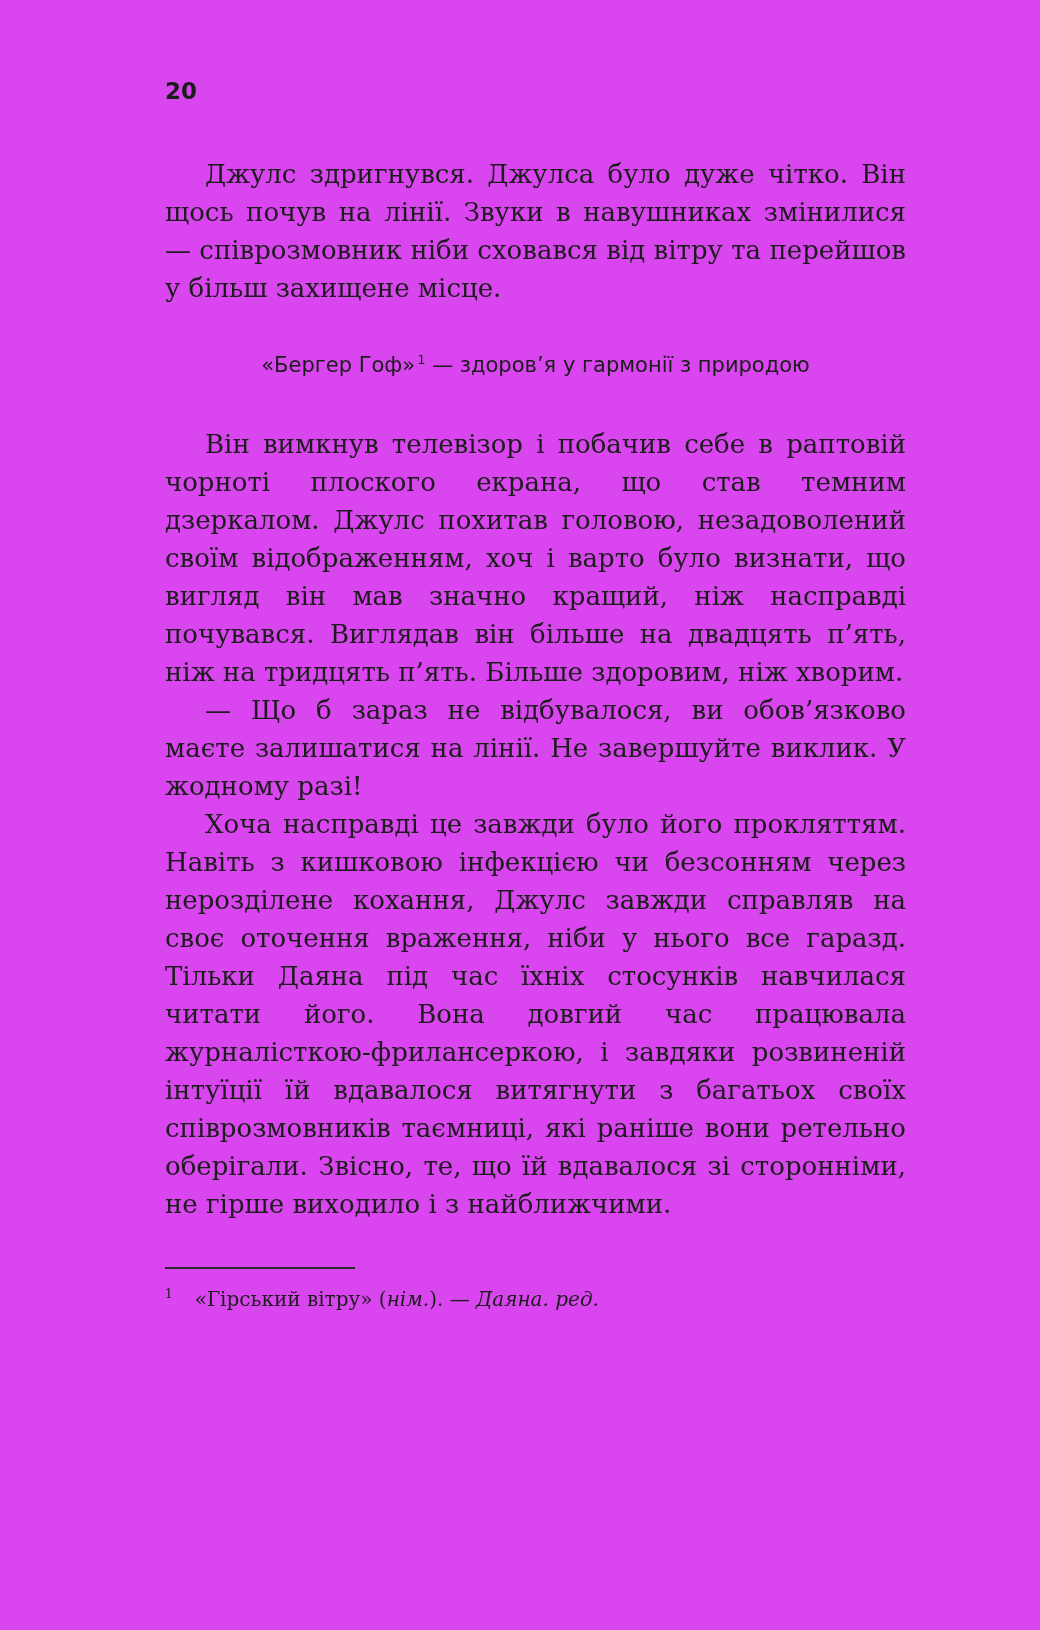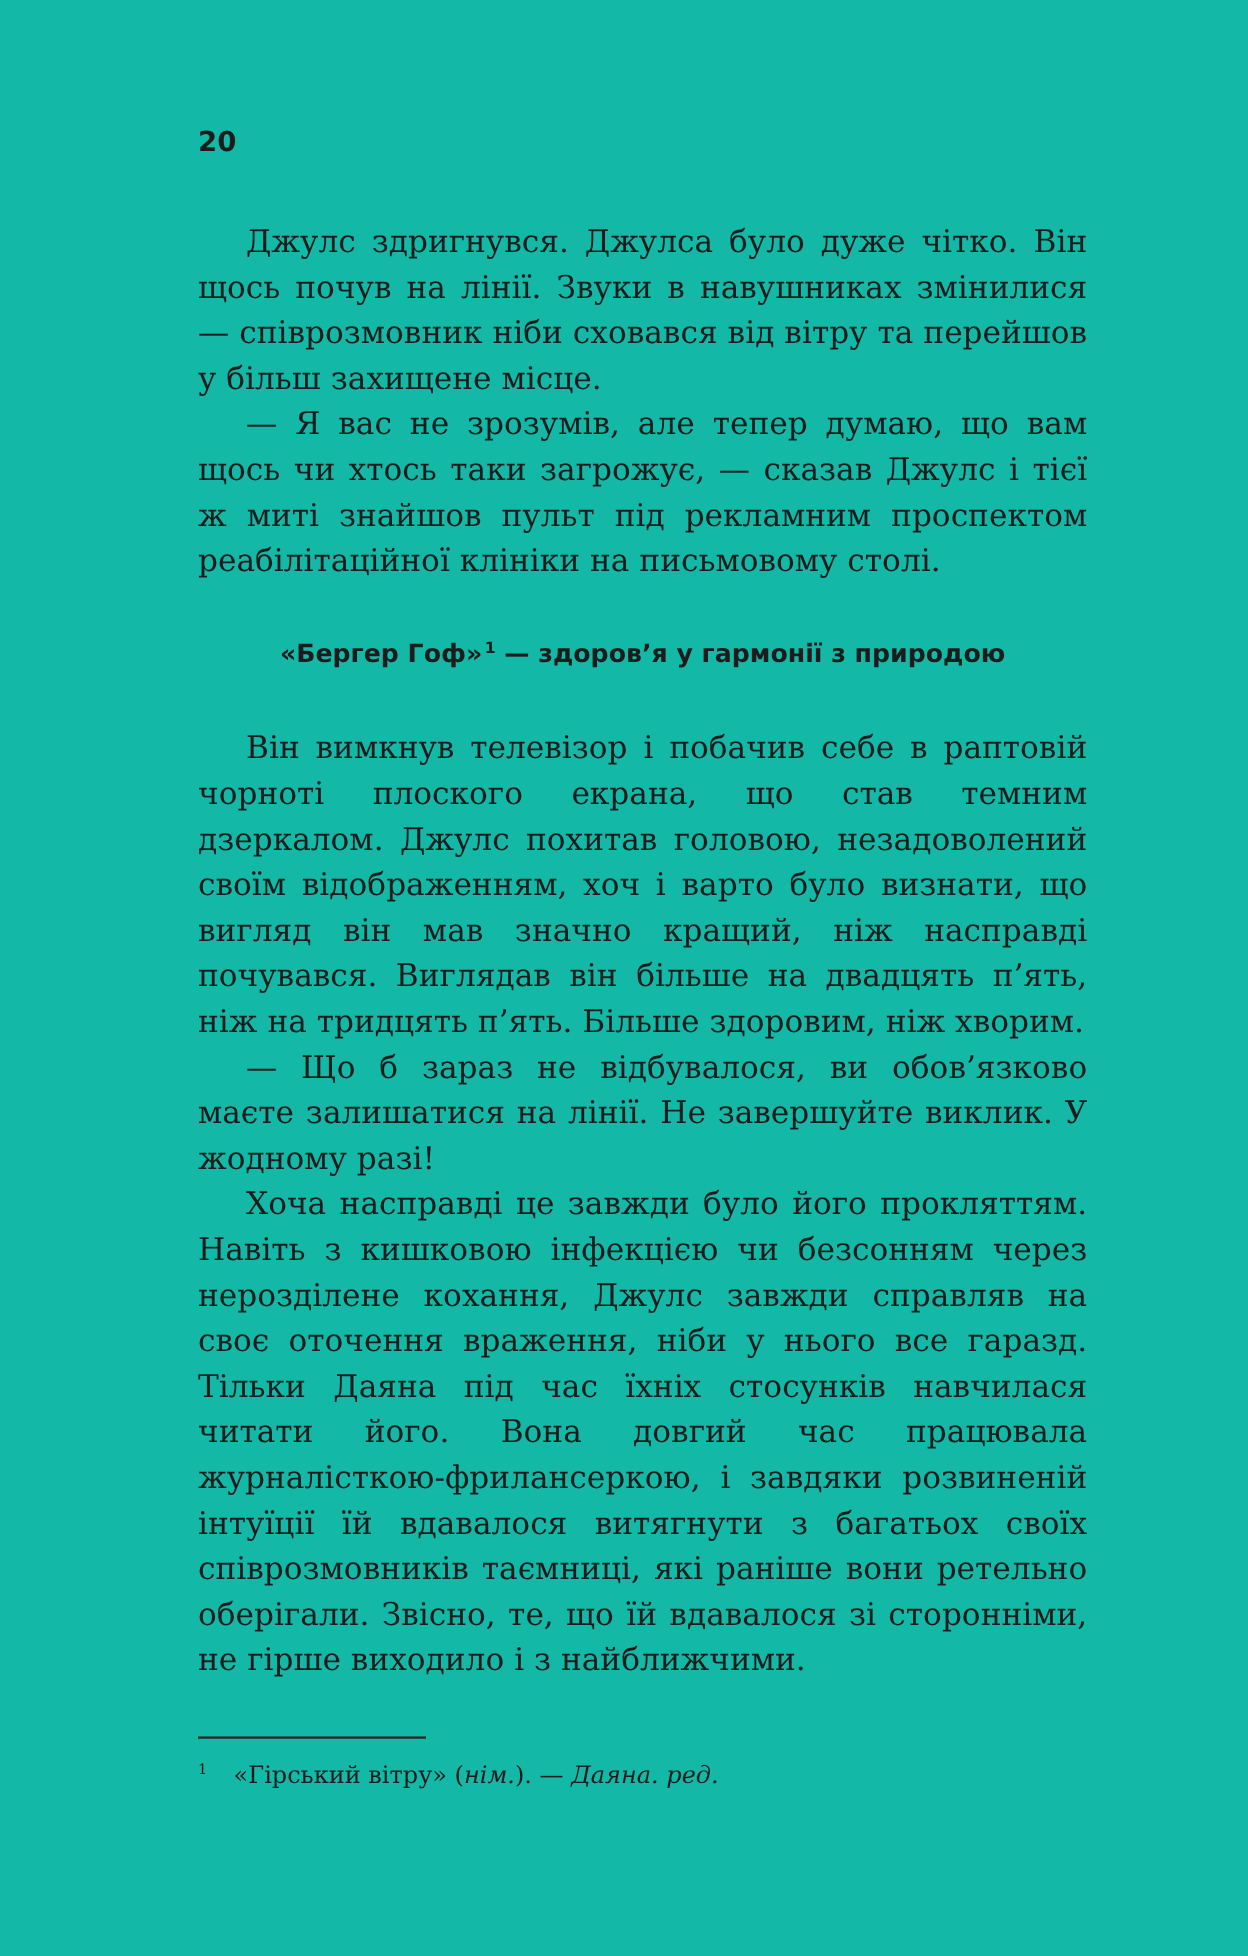--- a/index.html
+++ b/index.html
@@ -6,24 +6,24 @@
     html, body {
       margin: 0;
       padding: 0;
       background: #ffffff;
     }
     .page {
       position: relative;
       width: 1040px;
       height: 1630px;
       box-sizing: border-box;
-      background: #14b8a6;
+      background: #d946ef;
       color: #1c1c1c;
       font-family: "DejaVu Serif", "Liberation Serif", serif;
-      padding: 108px 134px 0 165px;
+      padding: 80px 134px 0 165px;
       overflow: hidden;
     }
     .page-number {
       font-family: "DejaVu Sans", "Liberation Sans", sans-serif;
       font-weight: 700;
       font-size: 23px;
       line-height: 1;
       margin-bottom: 52px;
       color: #1c1c1c;
     }
@@ -36,21 +36,20 @@
       color: #1c1c1c;
     }
     .caption {
       font-family: "DejaVu Sans", "Liberation Sans", sans-serif;
       font-size: 21px;
       line-height: 28px;
       text-align: center;
       text-indent: 0;
       margin: 44px 0 46px 0;
       color: #1c1c1c;
-      font-weight: bold;
     }
     .caption .fn-ref {
       font-size: 13px;
       line-height: 0;
       vertical-align: super;
       margin-left: 2px;
     }
     .footnote-block {
       margin-top: 44px;
     }
@@ -81,21 +80,20 @@
 <body>
 
 <div class="page">
 
   <div class="page-number">20</div>
 
   <div class="body-text">
 
     <p>Джулс здригнувся. Джулса було дуже чітко. Він щось почув на лінії. Звуки в навушниках змінилися — співрозмовник ніби сховався від вітру та перейшов у більш захищене місце.</p>
 
-    <p>— Я вас не зрозумів, але тепер думаю, що вам щось чи хтось таки загрожує, — сказав Джулс і тієї ж миті знайшов пульт під рекламним проспектом реабілітаційної клініки на письмовому столі.</p>
 
     <div class="caption"><span>«Бергер Гоф»</span><sup class="fn-ref">1</sup><span> — здоров’я у гармонії з природою</span></div>
 
     <p>Він вимкнув телевізор і побачив себе в раптовій чорноті плоского екрана, що став темним дзеркалом. Джулс похитав головою, незадоволений своїм відображенням, хоч і варто було визнати, що вигляд він мав значно кращий, ніж насправді почувався. Виглядав він більше на двадцять п’ять, ніж на тридцять п’ять. Більше здоровим, ніж хворим.</p>
 
     <p>— Що б зараз не відбувалося, ви обов’язково маєте залишатися на лінії. Не завершуйте виклик. У жодному разі!</p>
 
     <p>Хоча насправді це завжди було його прокляттям. Навіть з кишковою інфекцією чи безсонням через нерозділене кохання, Джулс завжди справляв на своє оточення враження, ніби у нього все гаразд. Тільки Даяна під час їхніх стосунків навчилася читати його. Вона довгий час працювала журналісткою-фрилансеркою, і завдяки розвиненій інтуїції їй вдавалося витягнути з багатьох своїх співрозмовників таємниці, які раніше вони ретельно оберігали. Звісно, те, що їй вдавалося зі сторонніми, не гірше виходило і з найближчими.</p>
 
 

